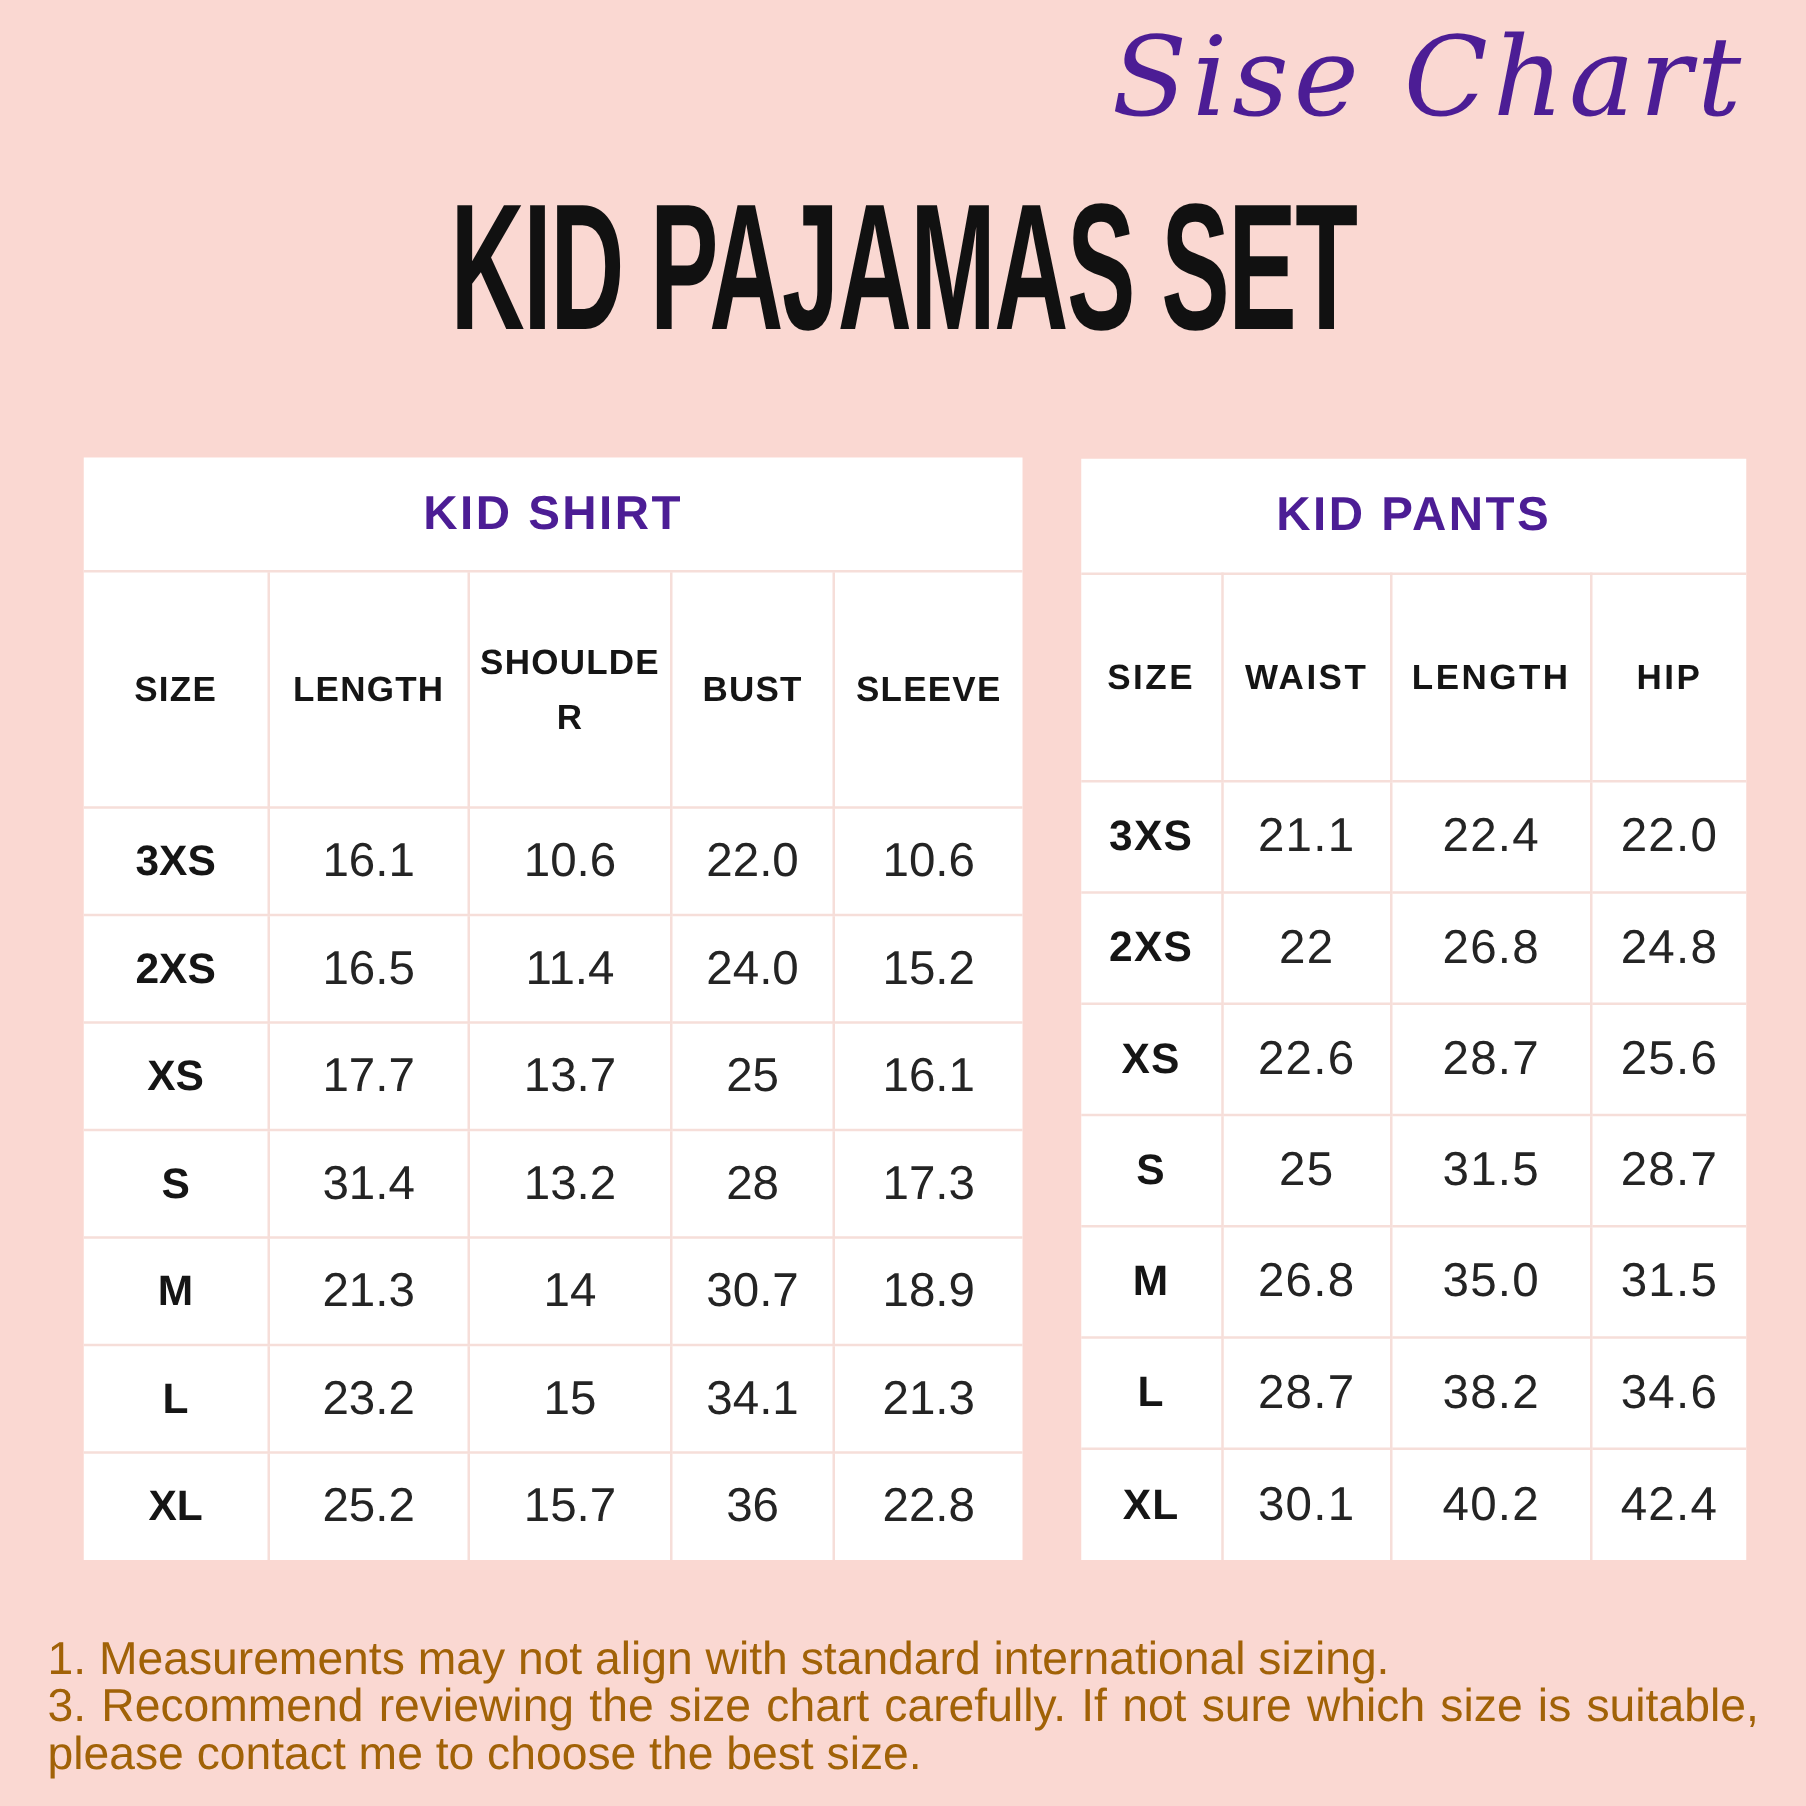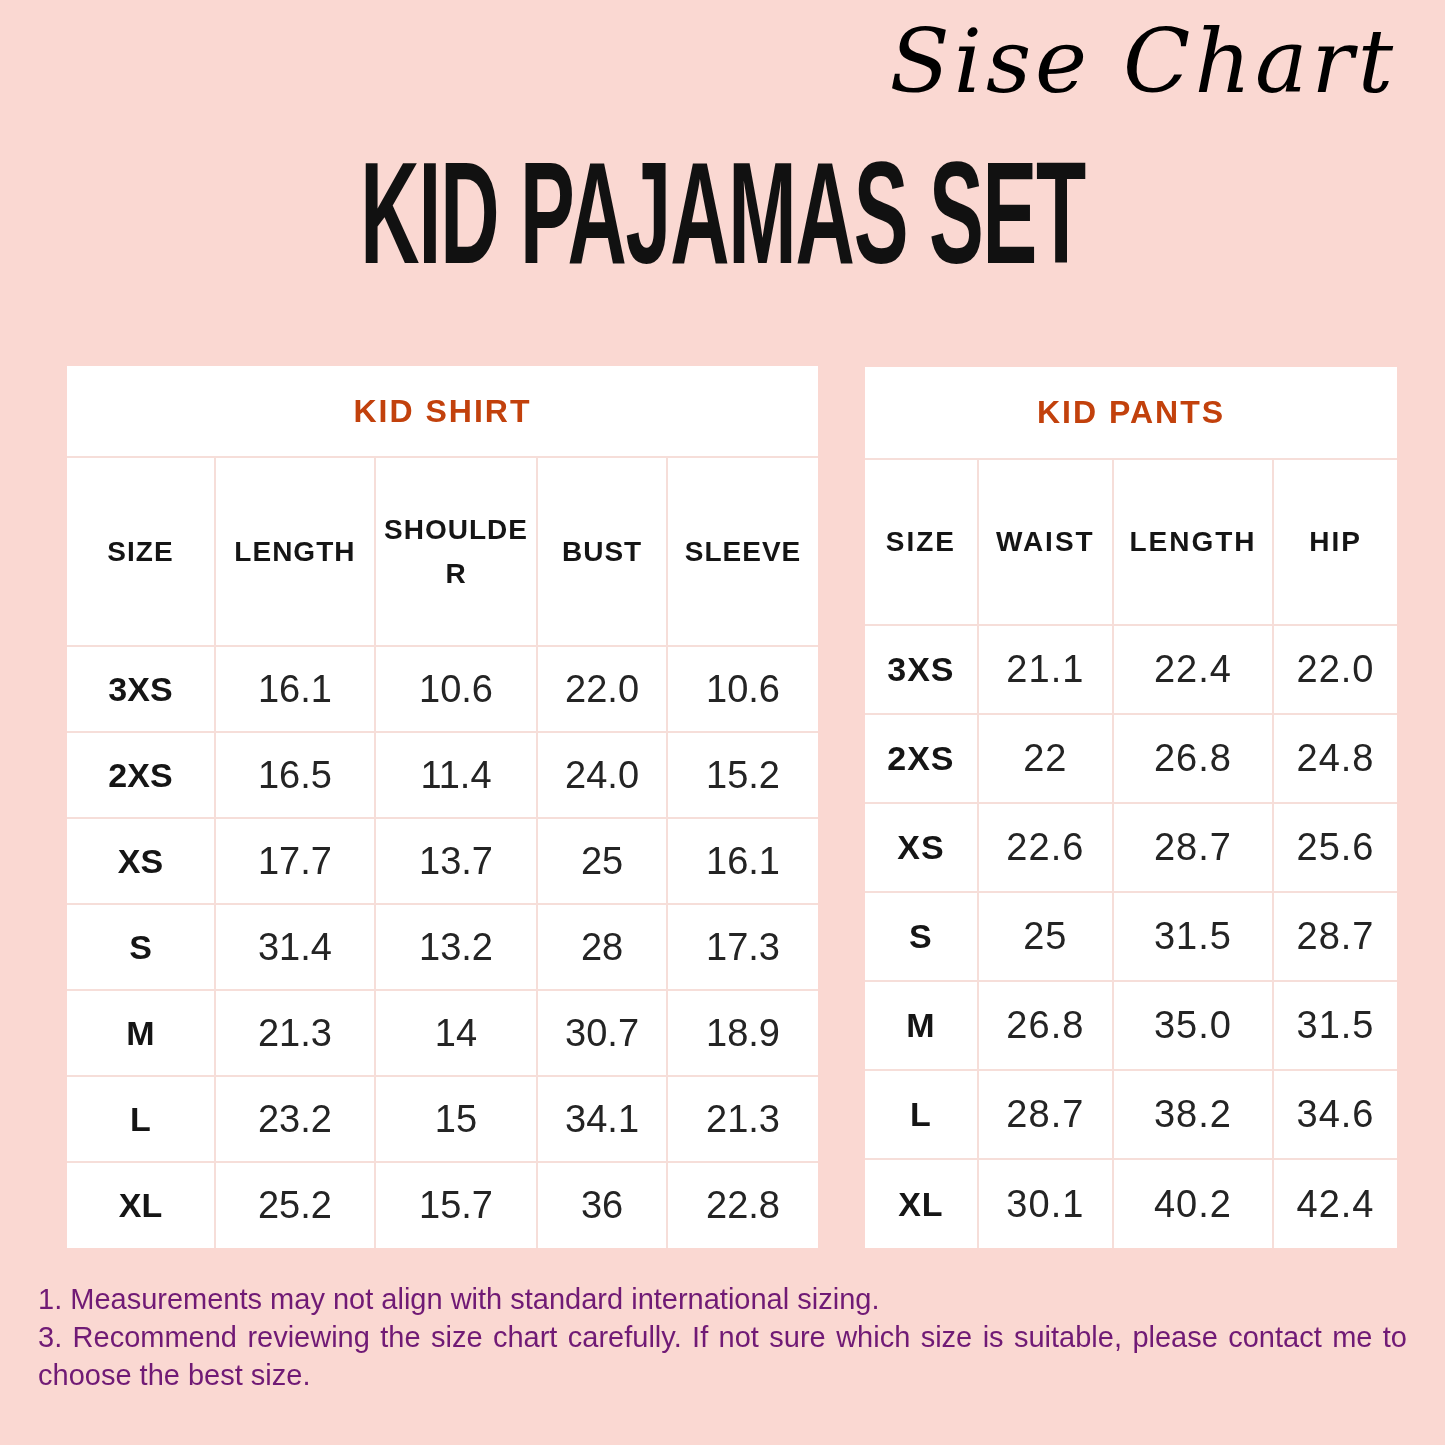--- a/index.html
+++ b/index.html
@@ -6,60 +6,60 @@
   body{
     width:1445px;height:1445px;position:relative;
     background:#fad8d2;
     font-family:"Liberation Sans", sans-serif;
     color:#1b1b1b;overflow:hidden;
   }
   
   .script-title{
     position:absolute;top:14px;right:48px;
     font-family:"DejaVu Serif", serif;font-style:italic;font-weight:400;
-    font-size:88px;line-height:1.1;color:#000000;letter-spacing:4px;
+    font-size:88px;line-height:1.1;color:#4c1d95;letter-spacing:4px;
     white-space:nowrap;
   }
   .main-title-wrap{
     position:absolute;top:142px;left:0;width:100%;
     display:flex;justify-content:center;overflow:visible;
   }
   .main-title{
     display:inline-block;white-space:nowrap;
     font-size:144px;line-height:1;font-weight:bold;letter-spacing:-2px;
     transform:scale(0.57,1);transform-origin:center;
     color:#111111;
   }
   
   table{
     position:absolute;border-collapse:collapse;border-style:hidden;
     background:#ffffff;table-layout:fixed;
   }
   td,th{border:2px solid #f6ded9;text-align:center;vertical-align:middle;padding:0 4px;}
   .tbl-shirt{left:67px;top:366px;width:751px;}
   .tbl-pants{left:845px;top:367px;width:532px;margin-left:20px;}
-  tr.title-row th{font-size:32px;font-weight:bold;letter-spacing:2px;color:#c2410c;}
+  tr.title-row th{font-size:38px;font-weight:bold;letter-spacing:2px;color:#4c1d95;}
   .tbl-shirt tr.title-row{height:91px;}
   .tbl-pants tr.title-row{height:92px;}
   tr.header-row th{
     font-size:28px;font-weight:bold;letter-spacing:1px;line-height:1.55;
     overflow-wrap:anywhere;color:#151515;
   }
   .tbl-shirt tr.header-row{height:189px;}
   .tbl-pants tr.header-row{height:166px;}
   .tbl-pants tr.header-row th{letter-spacing:2px;}
   .tbl-shirt tr.data-row{height:86px;}
   .tbl-pants tr.data-row{height:89px;}
   tr.data-row td{font-size:38px;color:#242424;}
   tr.data-row td.size-cell{font-size:34px;font-weight:bold;color:#151515;}
   .tbl-pants tr.data-row td{letter-spacing:1px;}
   
   .notes{
-    position:absolute;left:38px;top:1280px;width:1369px;
-    font-size:29px;line-height:38px;color:#701a75;
+    position:absolute;left:38px;top:1308px;width:1369px;
+    font-size:37px;line-height:38px;color:#a16207;
   }
   .notes p{margin:0;}
   .notes p.justified{text-align:justify;}
 </style>
 </head>
 <body>
 
 <div class="script-title">Sise Chart</div>
 
 <div class="main-title-wrap">

